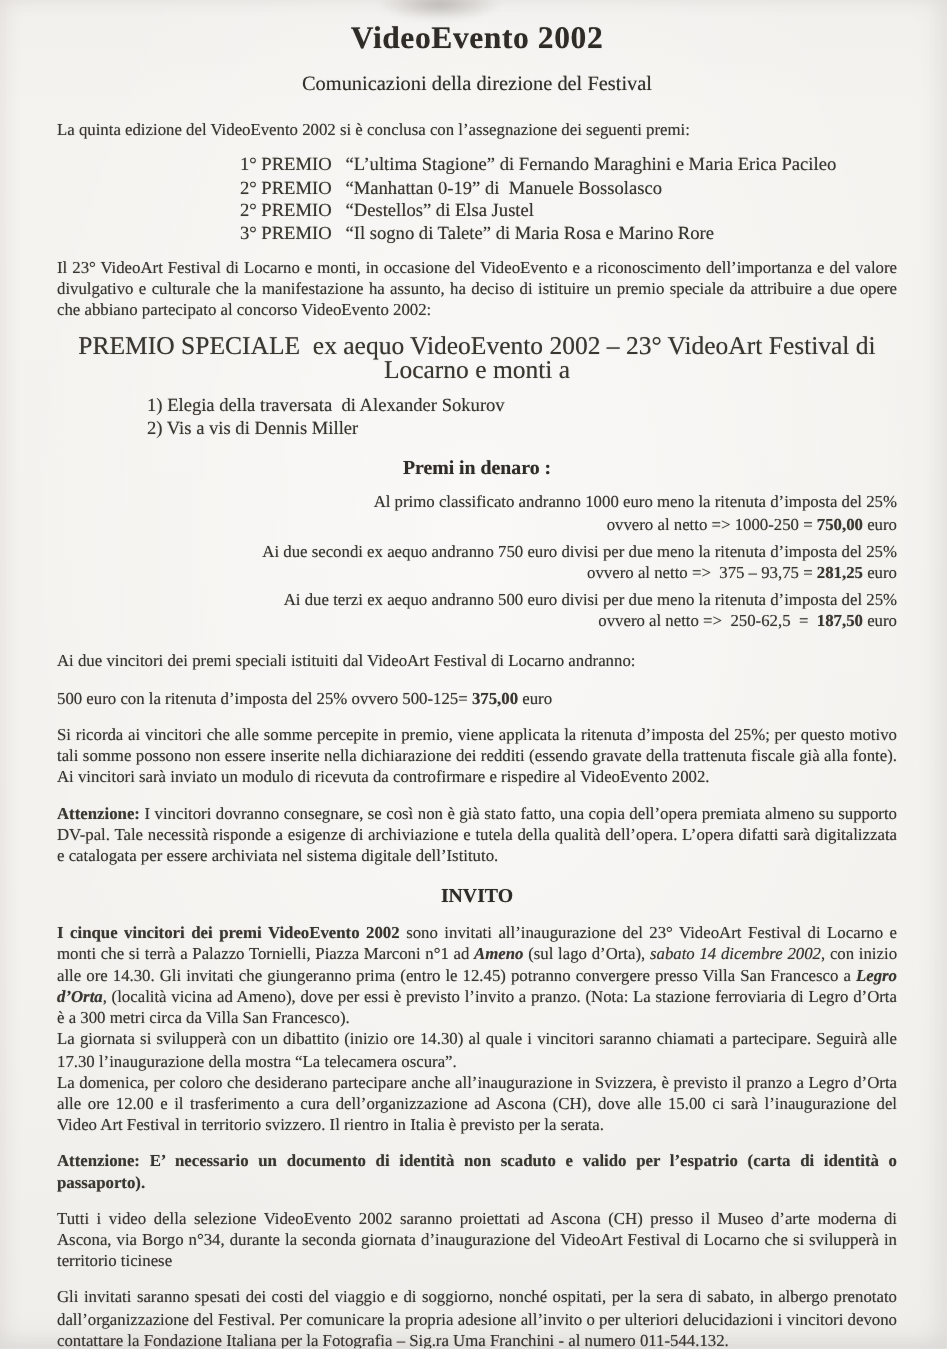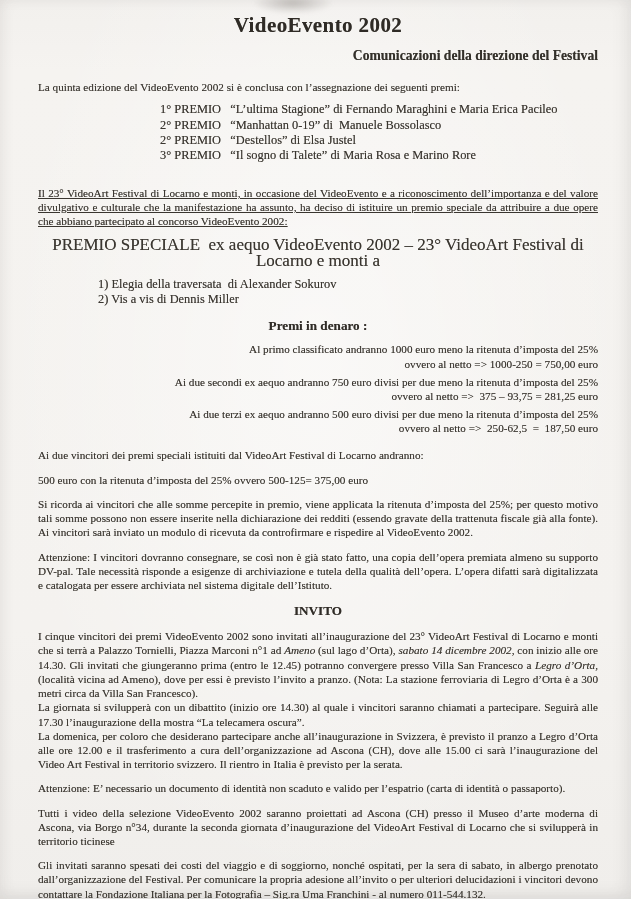--- a/index.html
+++ b/index.html
@@ -21,35 +21,35 @@
   .smudge {
     position: absolute; left: 252px; top: -8px; width: 82px; height: 22px;
     background: radial-gradient(ellipse at center, rgba(110,104,98,0.38), rgba(110,104,98,0) 70%);
     filter: blur(2px);
   }
   .content {
     position: absolute; left: 38px; top: 13px; width: 560px;
     font-size: 11.2px; line-height: 14.2px;
     text-shadow: 0 0 0.6px rgba(58,54,48,0.55);
   }
-  .b { font-weight: normal; }
+  .b { font-weight: bold; }
   .i { font-style: italic; }
   .title {
     text-align: center; font-size: 21px; line-height: 24px;
     font-weight: bold; letter-spacing: 0.4px; color: #2f2b26;
   }
   .subtitle {
-    text-align: right; font-size: 13.6px; line-height: 16px;
-    font-weight: bold; margin-top: 11px; color: #33302a;
+    text-align: center; font-size: 13.6px; line-height: 16px;
+    font-weight: normal; margin-top: 11px; color: #33302a;
   }
   .para { text-align: justify; margin: 0; }
   .mt-intro { margin-top: 16px; }
   .prize-list { margin-top: 8px; padding-left: 122px; font-size: 12.4px; line-height: 15.4px; }
   .prize-list div { white-space: pre-wrap; font-family: Liberation Serif, serif; }
-  .mt-special { margin-top: 22px; text-decoration: underline; }
+  .mt-special { margin-top: 8px; }
   .special-line { margin-top: 9px; font-size: 17px; line-height: 16px; white-space: pre-wrap; text-align: center; }
   .winner-list { margin-top: 8px; padding-left: 60px; font-size: 12.4px; line-height: 15px; }
   .winner-list div { white-space: pre-wrap; }
   .center-heading {
     text-align: center; font-weight: bold; font-size: 13.2px; line-height: 16px;
     margin-top: 11px; color: #302c27;
   }
   .money { margin-top: 8px; }
   .money .left { text-align: right; }
   .money .right { text-align: right; white-space: pre-wrap; }

